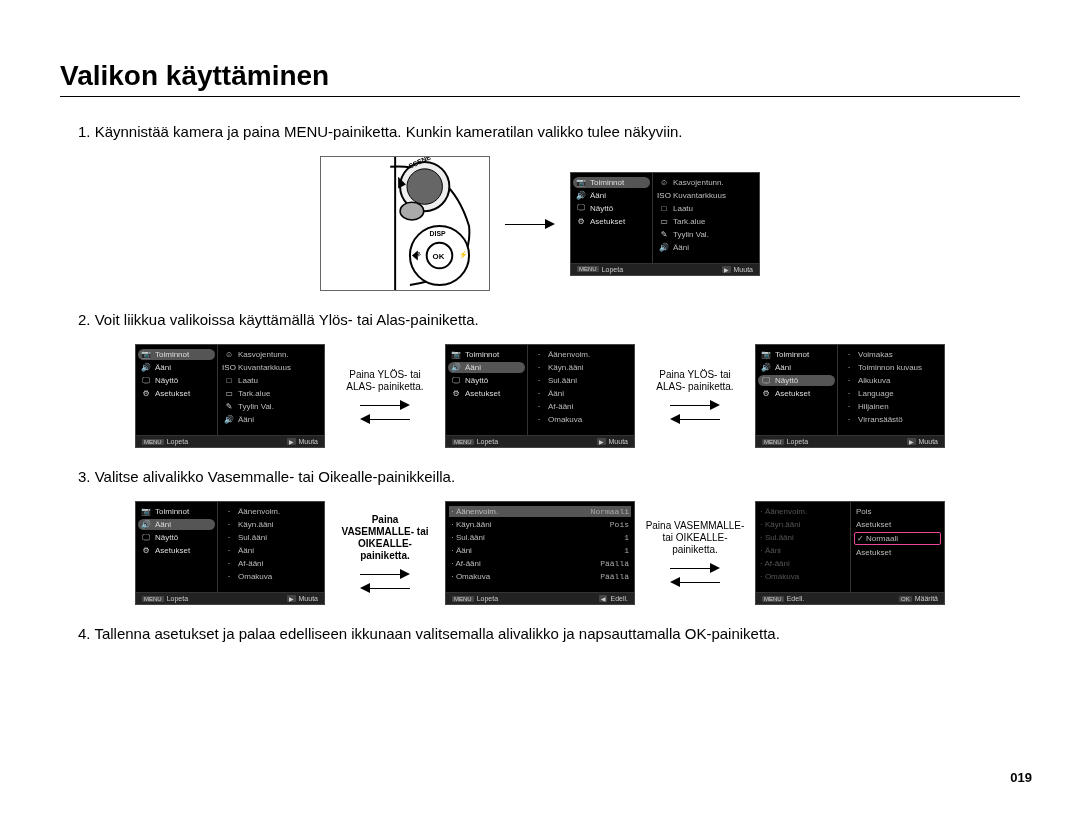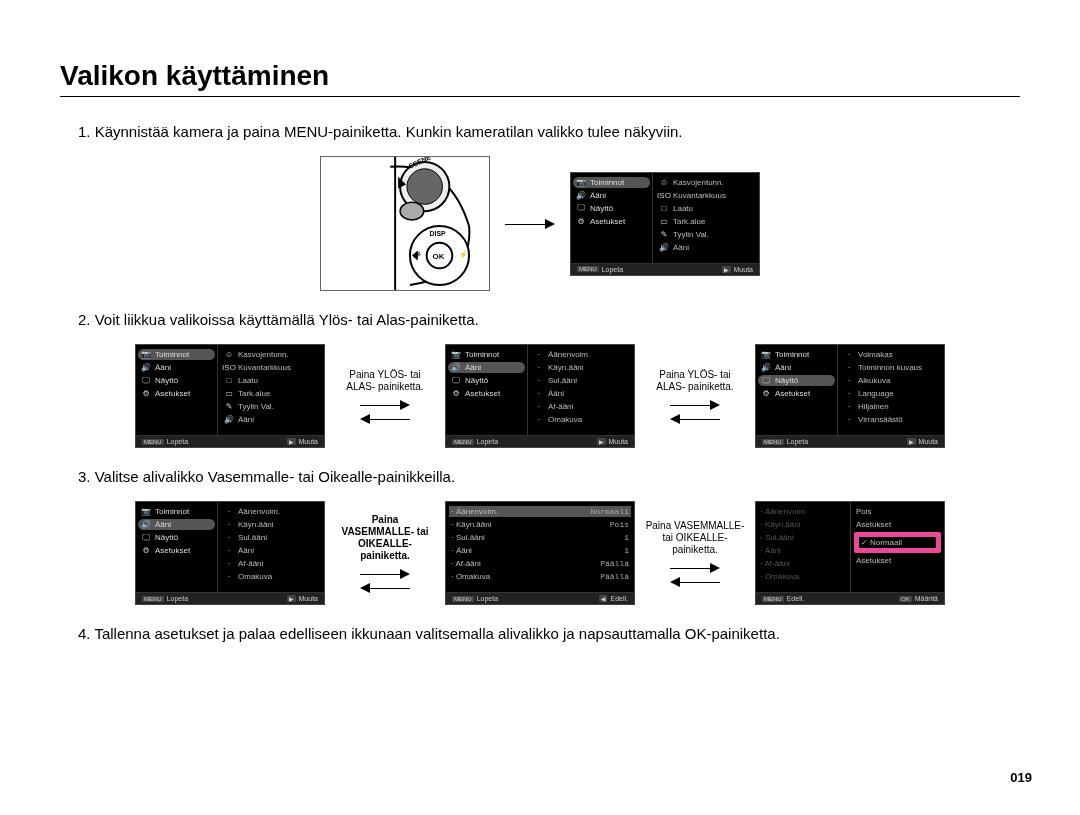--- a/index.html
+++ b/index.html
@@ -116,21 +116,21 @@
     width: 10px;
     height: 9px;
     display:inline-flex;
     align-items:center;
     justify-content:center;
     font-size: 8px;
     color:#ccc;
   }
   .ri { display:flex; align-items:center; gap:3px; padding:1px 2px; white-space:nowrap; color:#bbb; }
   .ri .ic { width:12px; }
-  .ri.selbox { border:5px solid #ec4899; border-radius:2px; }
+  .ri.selbox { border:1px solid #ec4899; border-radius:2px; }
   .col-right.twocol .ri { justify-content: space-between; }
   .col-right .val { color:#aaa;font-family:Liberation Mono, monospace; }
   .footer {
     display:flex;
     justify-content: space-between;
     background:#222;
     padding:2px 6px;
     font-size:7px;
     color:#ccc;
     border-top:1px solid #333;

